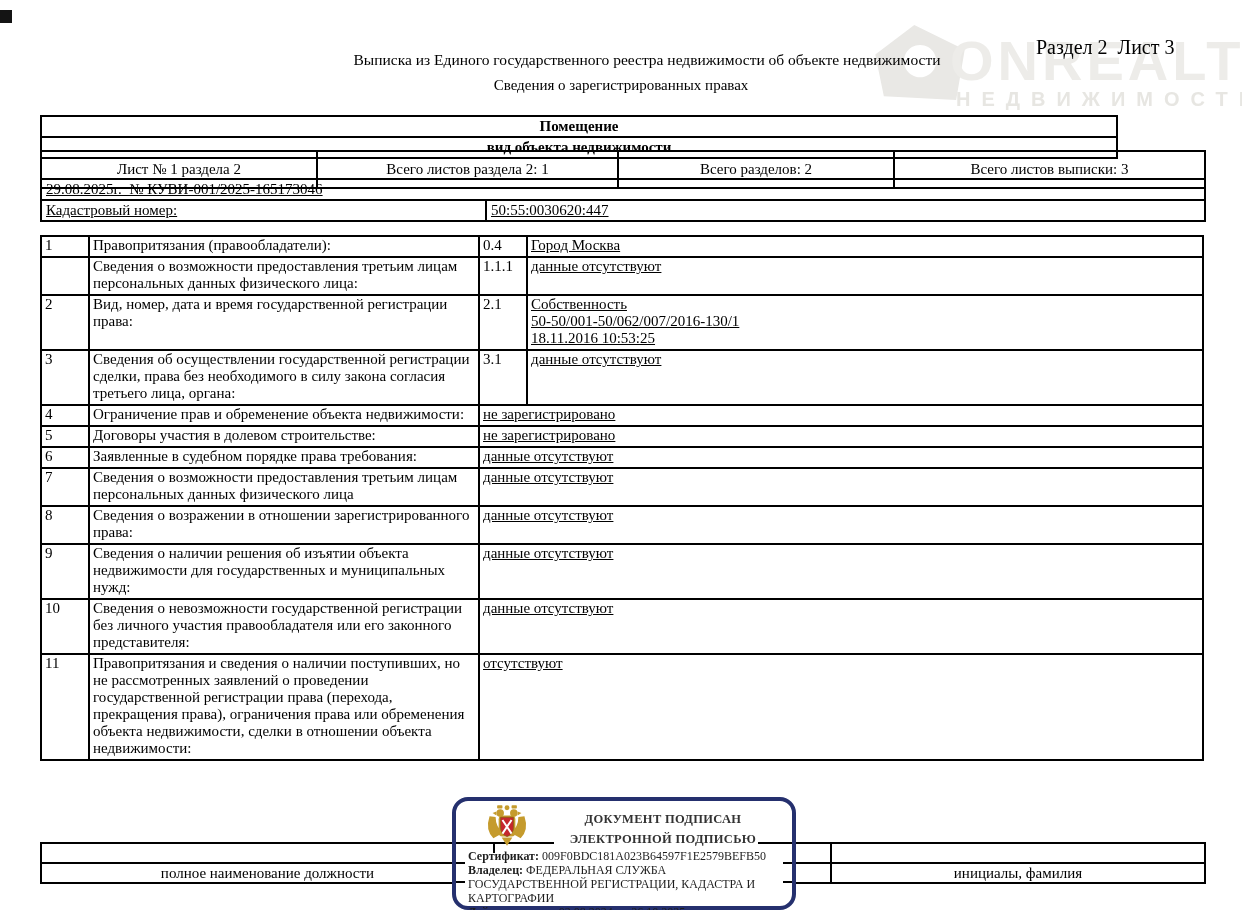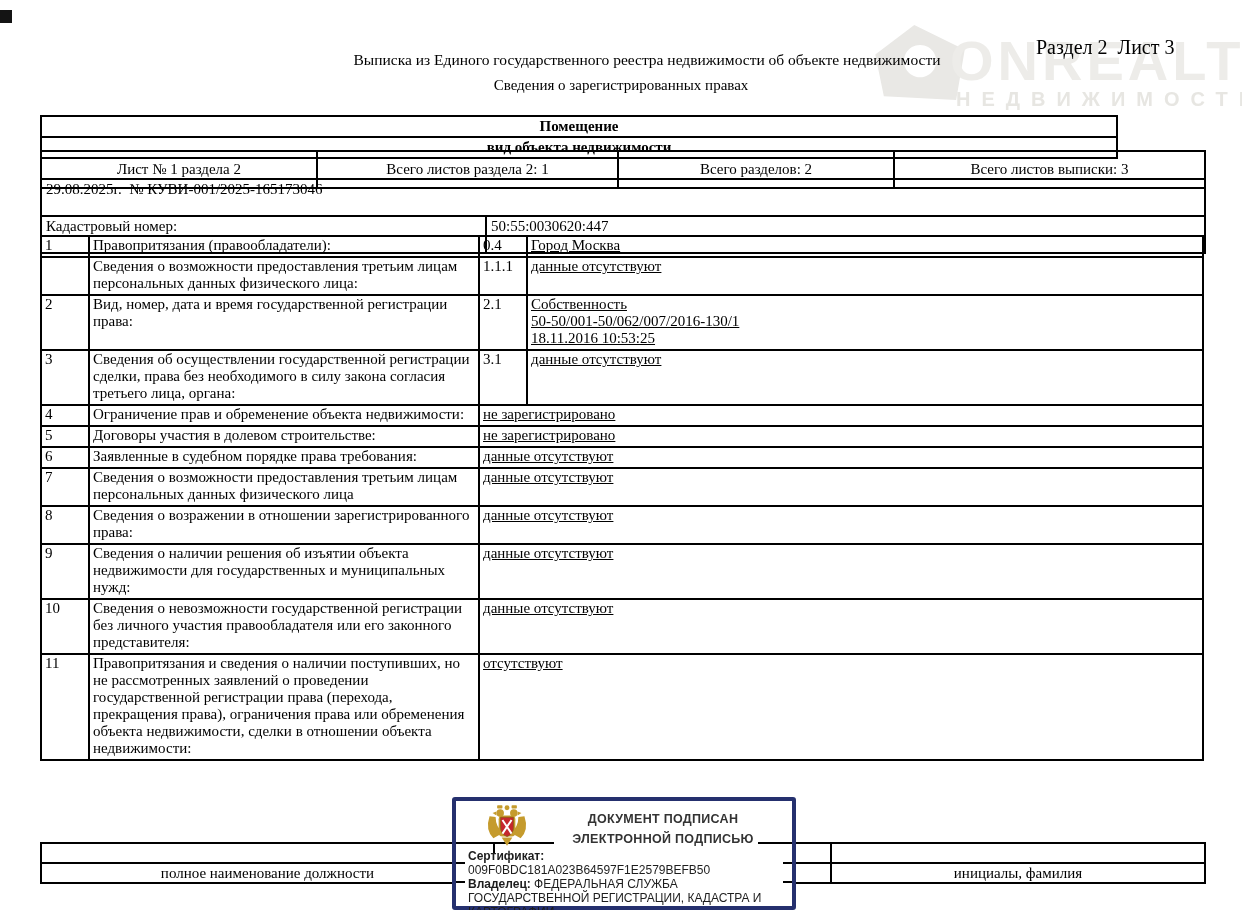--- a/index.html
+++ b/index.html
@@ -35,34 +35,34 @@
   table { border-collapse:collapse; table-layout:fixed; }
   td { border:2px solid #000; font-size:15px; }
 
   .tblA { position:absolute; left:40px; top:104px; width:1078px;margin-top:11px; }
   .tblA td { text-align:center; font-weight:bold; height:19px; padding:0; line-height:19px; }
 
   .tblB { position:absolute; left:40px; top:150px; width:1164px; }
   .tblB td { text-align:center; height:19px; padding:8px; line-height:19px; }
 
   .tblC { position:absolute; left:40px; top:178px; width:1164px; }
-  .tblC td { height:19px; padding:0 0 16px 4px; line-height:19px; text-align:left; white-space:pre; }
+  .tblC td { height:19px; padding:0 0 0 4px; line-height:19px; text-align:left; white-space:pre;text-decoration:underline; }
 
   .main { position:absolute; left:40px; top:235px; width:1164px; }
   .main td { vertical-align:top; padding:0 3px 2px 3px; line-height:17px; }
   .main .row-value { white-space:pre-line;text-decoration:underline; }
 
   .sig { position:absolute; left:40px; top:842px; width:1164px; }
   .sig td { height:18px; padding:0; line-height:18px; text-align:center; }
 
   
   .stamp {
     position:absolute; left:452px; top:797px; width:344px; height:113px;
-    box-sizing:border-box; border:4px solid #25306e; border-radius:3px;
-    background:#fff; z-index:5; font-family:Liberation Sans, sans-serif;
+    box-sizing:border-box; border:4px solid #25306e; border-radius:16px;
+    background:#fff; z-index:5; font-family:Liberation Serif, serif;
   }
   .stamp-header {
     position:absolute; left:92px; top:8px; width:230px; text-align:center;
     font-size:12.5px; font-weight:bold; color:#333; line-height:20px; letter-spacing:0.3px;
   }
   .stamp-small {
     position:absolute; left:12px; top:48px; width:312px;
     font-size:12px; line-height:14px; color:#1d1d1d;
   }
   .stamp-small b { font-weight:bold; }

